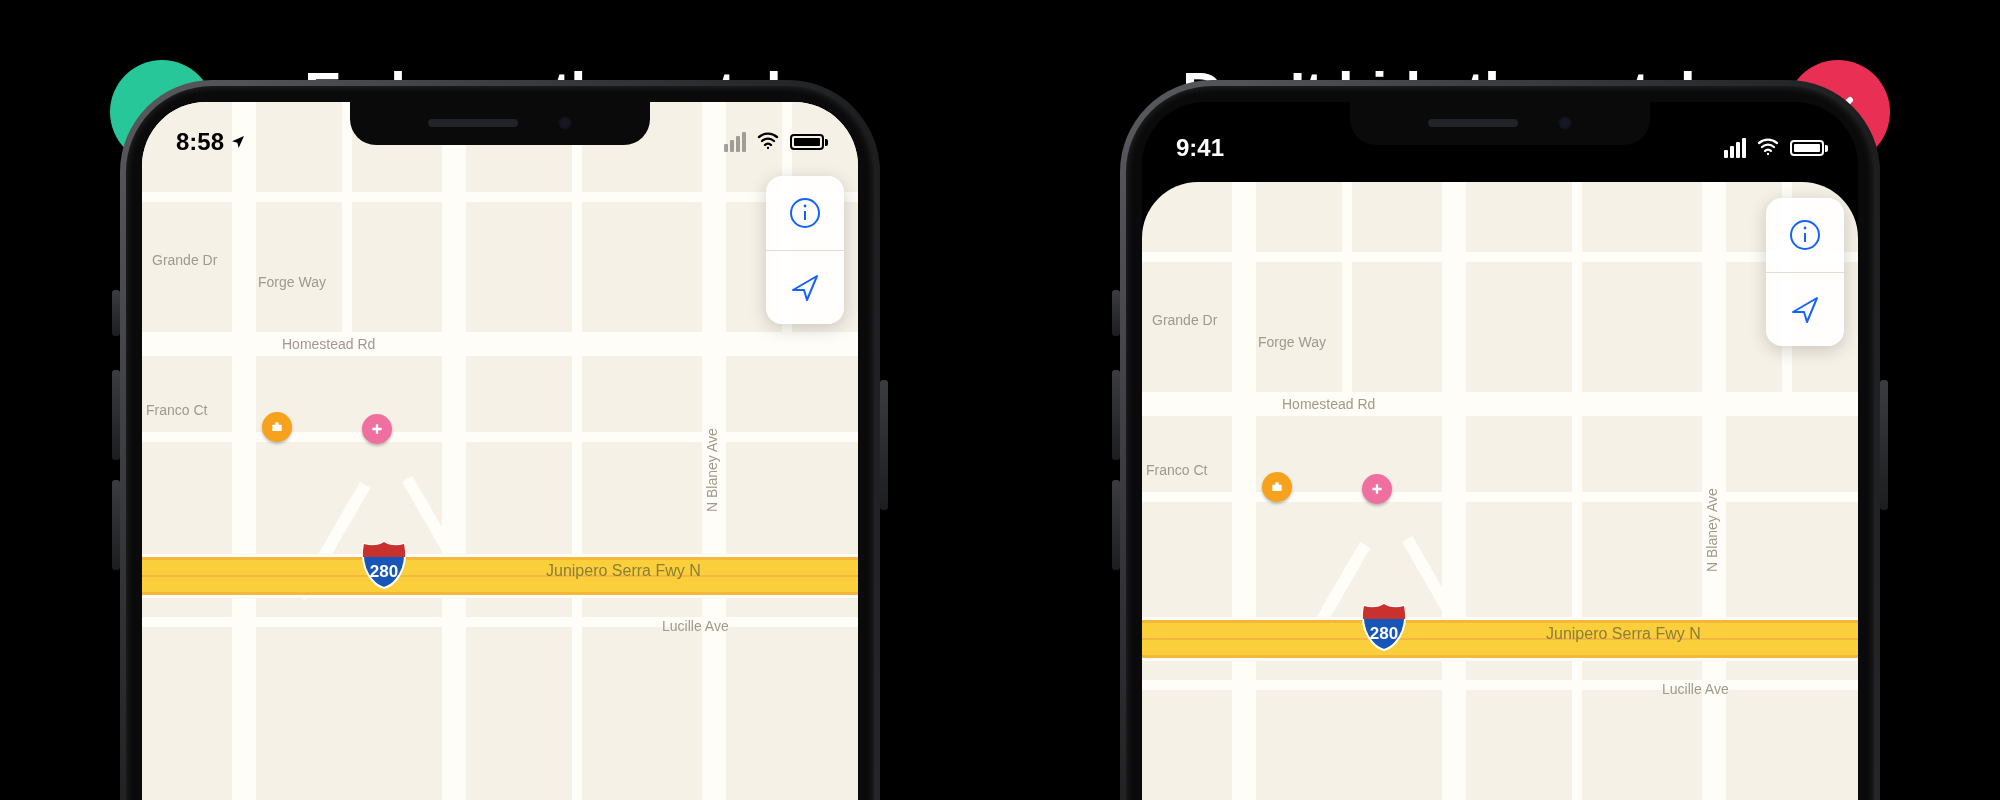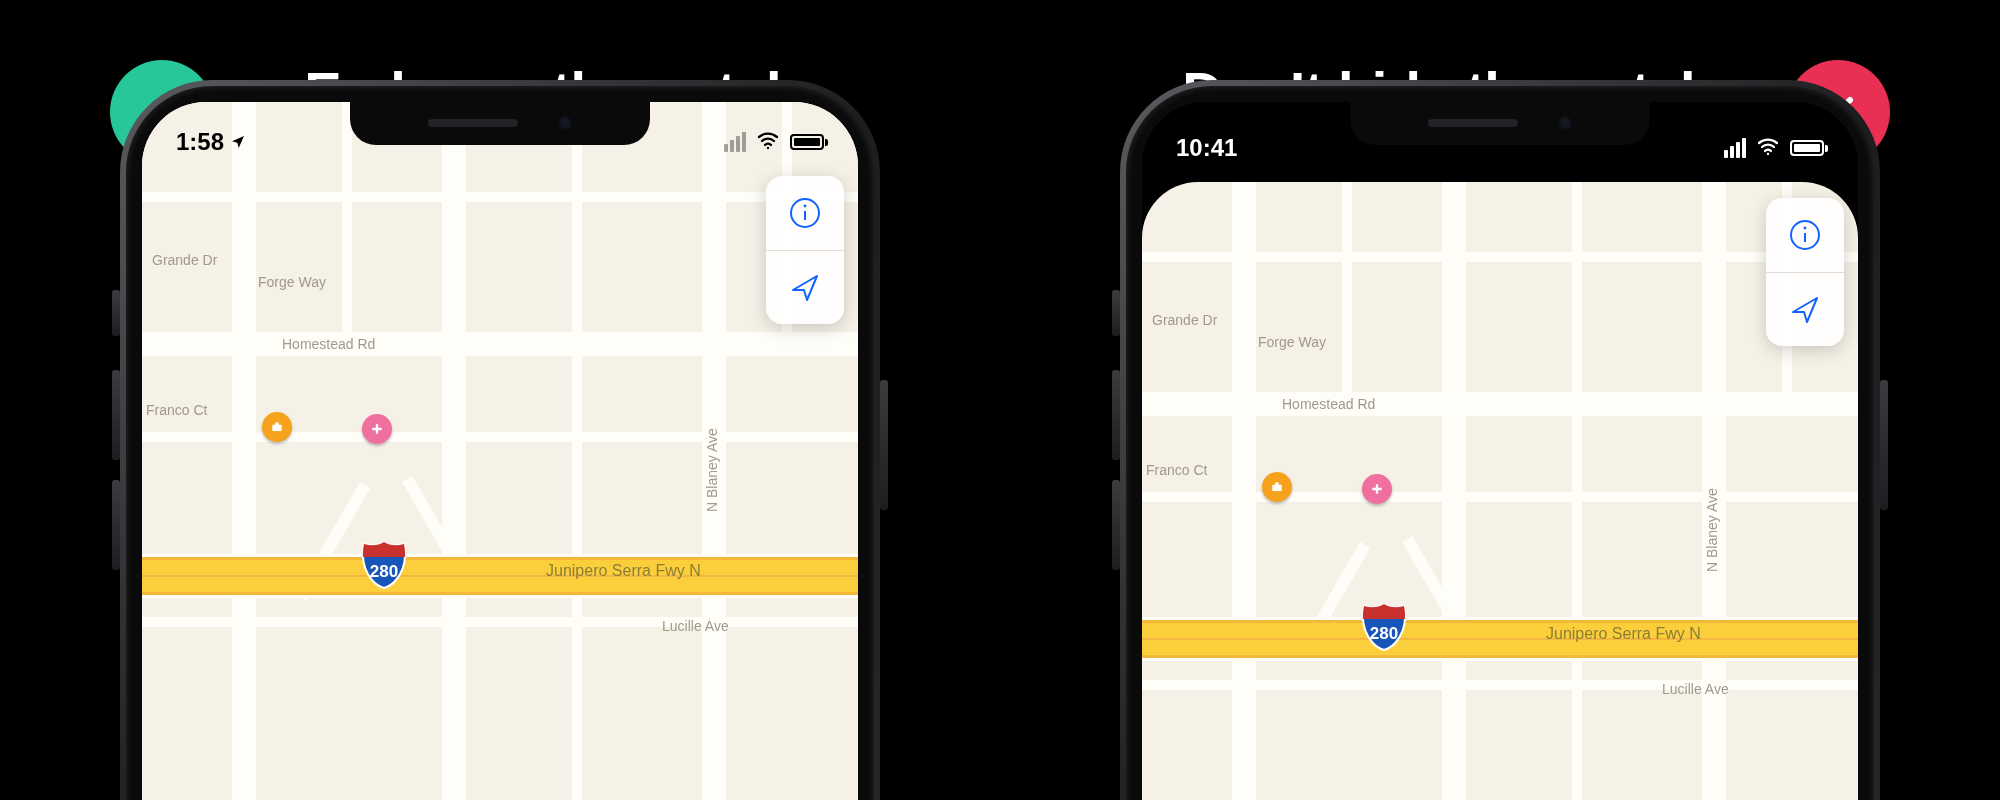--- a/index.html
+++ b/index.html
@@ -270,21 +270,21 @@
       <div class="frame-mid">
         <div class="screen embrace">
 
           <div class="notch">
             <div class="speaker"></div>
             <div class="camera"></div>
           </div>
 
           <div class="status light">
             <div class="clock">
-              <span>1:58</span>
+              <span>8:58</span>
               <svg width="16" height="16" viewBox="0 0 24 24">
                   <path d="M3 11 L21 3 L13 21 L11 13 Z" fill="currentColor"></path>
                 </svg>
             </div>
             <div class="right">
               <div class="signal">
                 <span class="dim"></span>
                   <span class="dim"></span>
                   <span class="dim"></span>
                   <span class="dim"></span>
@@ -392,21 +392,21 @@
       <div class="frame-mid">
         <div class="screen hide">
 
           <div class="notch">
             <div class="speaker"></div>
             <div class="camera"></div>
           </div>
 
           <div class="status dark">
             <div class="clock">
-              <span>10:41</span>
+              <span>9:41</span>
             </div>
             <div class="right">
               <div class="signal">
                 <span></span>
                   <span></span>
                   <span></span>
                   <span></span>
               </div>
               <div class="wifi">
                 <svg viewBox="0 0 24 24">

